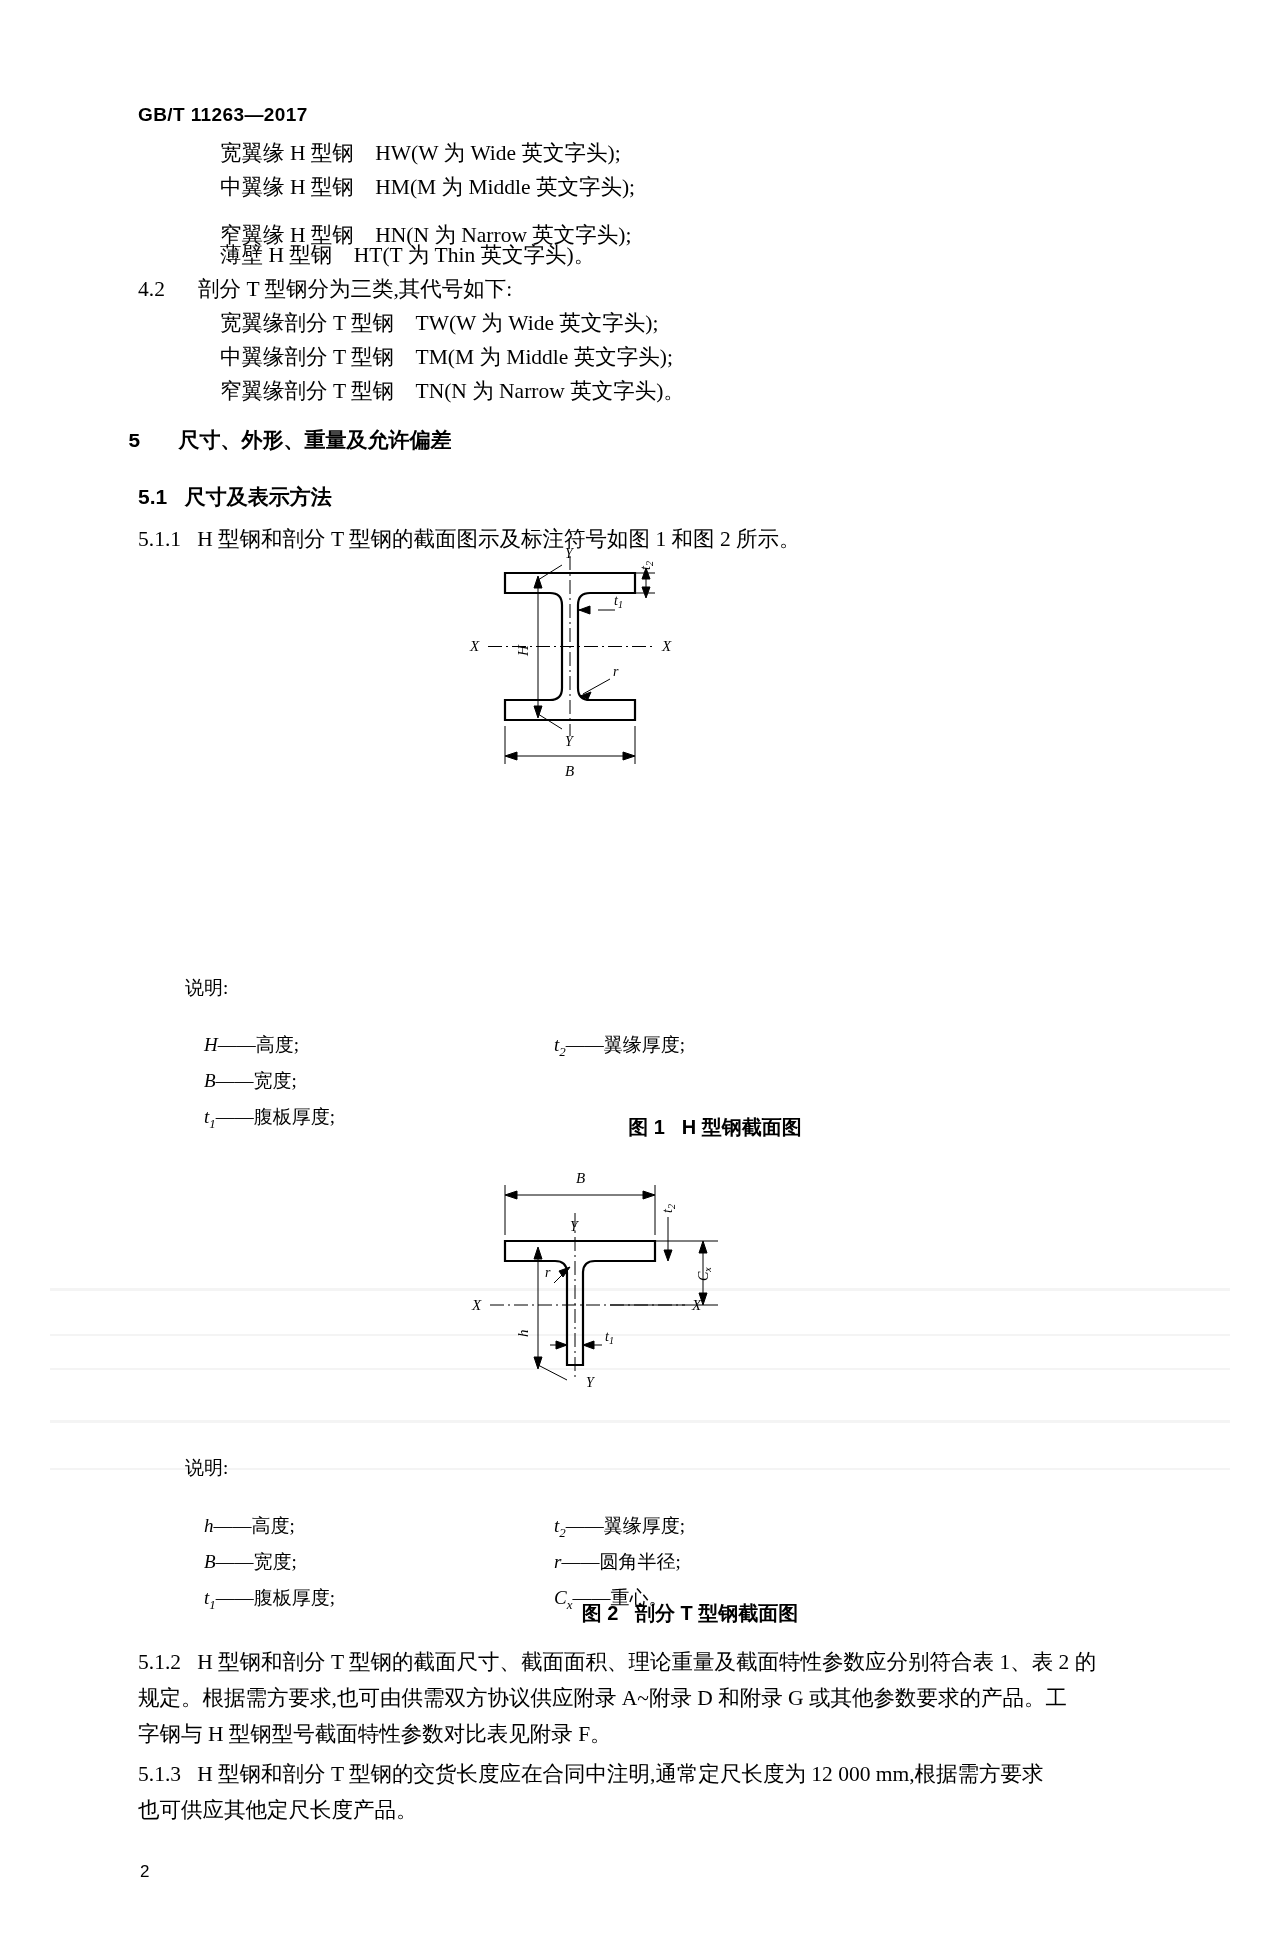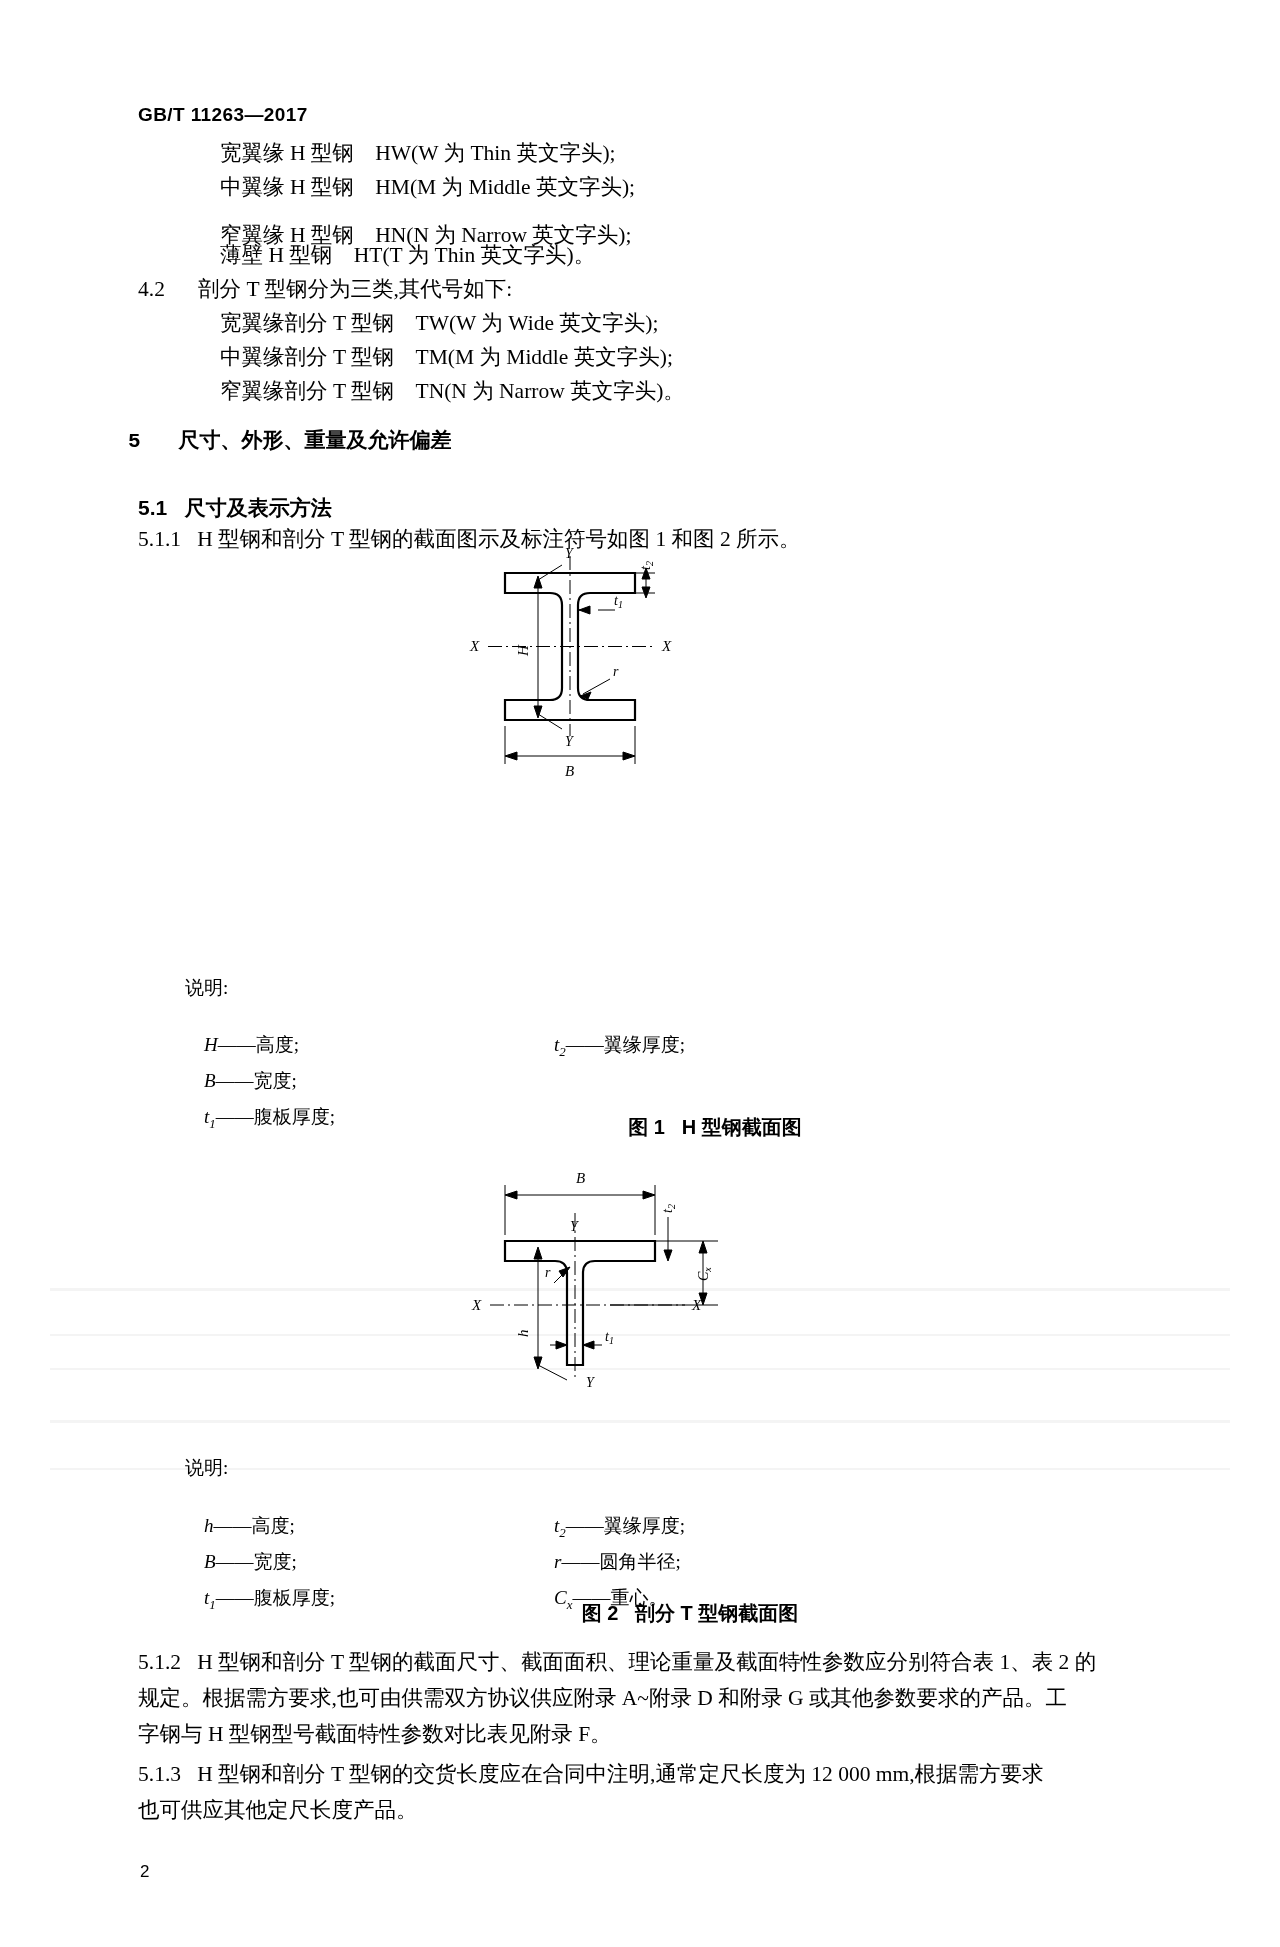--- a/index.html
+++ b/index.html
@@ -95,35 +95,35 @@
 <div id="page">
 
   <div class="scanband" style="top:1288px;height:3px;"></div>
   <div class="scanband" style="top:1334px;height:2px;"></div>
   <div class="scanband" style="top:1368px;height:2px;"></div>
   <div class="scanband" style="top:1420px;height:3px;"></div>
   <div class="scanband" style="top:1468px;height:2px;"></div>
 
   <div class="hdr">GB/T  11263—2017</div>
 
-  <div class="line cn indent1" style="top:143px;">宽翼缘 H 型钢    HW(W 为 Thin 英文字头);</div>
+  <div class="line cn indent1" style="top:143px;">宽翼缘 H 型钢    HW(W 为 Wide 英文字头);</div>
   <div class="line cn indent1" style="top:177px;">中翼缘 H 型钢    HM(M 为 Middle 英文字头);</div>
   <div class="line cn indent1" style="top:225px;">窄翼缘 H 型钢    HN(N 为 Narrow 英文字头);</div>
   <div class="line cn indent1" style="top:245px;">薄壁 H 型钢    HT(T 为 Thin 英文字头)。</div>
 
   <div class="line cn numlbl" style="top:279px;">4.2</div>
   <div class="line cn" style="left:148px;top:279px;">剖分 T 型钢分为三类,其代号如下:</div>
 
   <div class="line cn indent1" style="top:313px;">宽翼缘剖分 T 型钢    TW(W 为 Wide 英文字头);</div>
   <div class="line cn indent1" style="top:347px;">中翼缘剖分 T 型钢    TM(M 为 Middle 英文字头);</div>
   <div class="line cn indent1" style="top:381px;">窄翼缘剖分 T 型钢    TN(N 为 Narrow 英文字头)。</div>
 
   <div class="hsec" style="left:78px;top:426px;font-family:Liberation Mono, monospace;">5   尺寸、外形、重量及允许偏差</div>
 
-  <div class="hsec" style="left:88px;top:494px;">5.1   尺寸及表示方法</div>
+  <div class="hsec" style="left:88px;top:483px;">5.1   尺寸及表示方法</div>
 
   <div class="bodytext cn" style="left:88px;top:529px;">5.1.1   H 型钢和剖分 T 型钢的截面图示及标注符号如图 1 和图 2 所示。</div>
 
   <div class="figbox" style="left:400px;top:548px;width:300px;height:250px;">
     <svg width="300" height="250" viewBox="0 0 300 250" xmlns="http://www.w3.org/2000/svg">
       <g fill="none" stroke="#000" stroke-width="2.2" stroke-linejoin="miter">
 
         <path d="M55,25 L185,25 L185,45 L140,45 Q128,45 128,57 L128,140 Q128,152 140,152 L185,152 L185,172 L55,172 L55,152 L100,152 Q112,152 112,140 L112,57 Q112,45 100,45 L55,45 Z"></path>
       </g>
 

